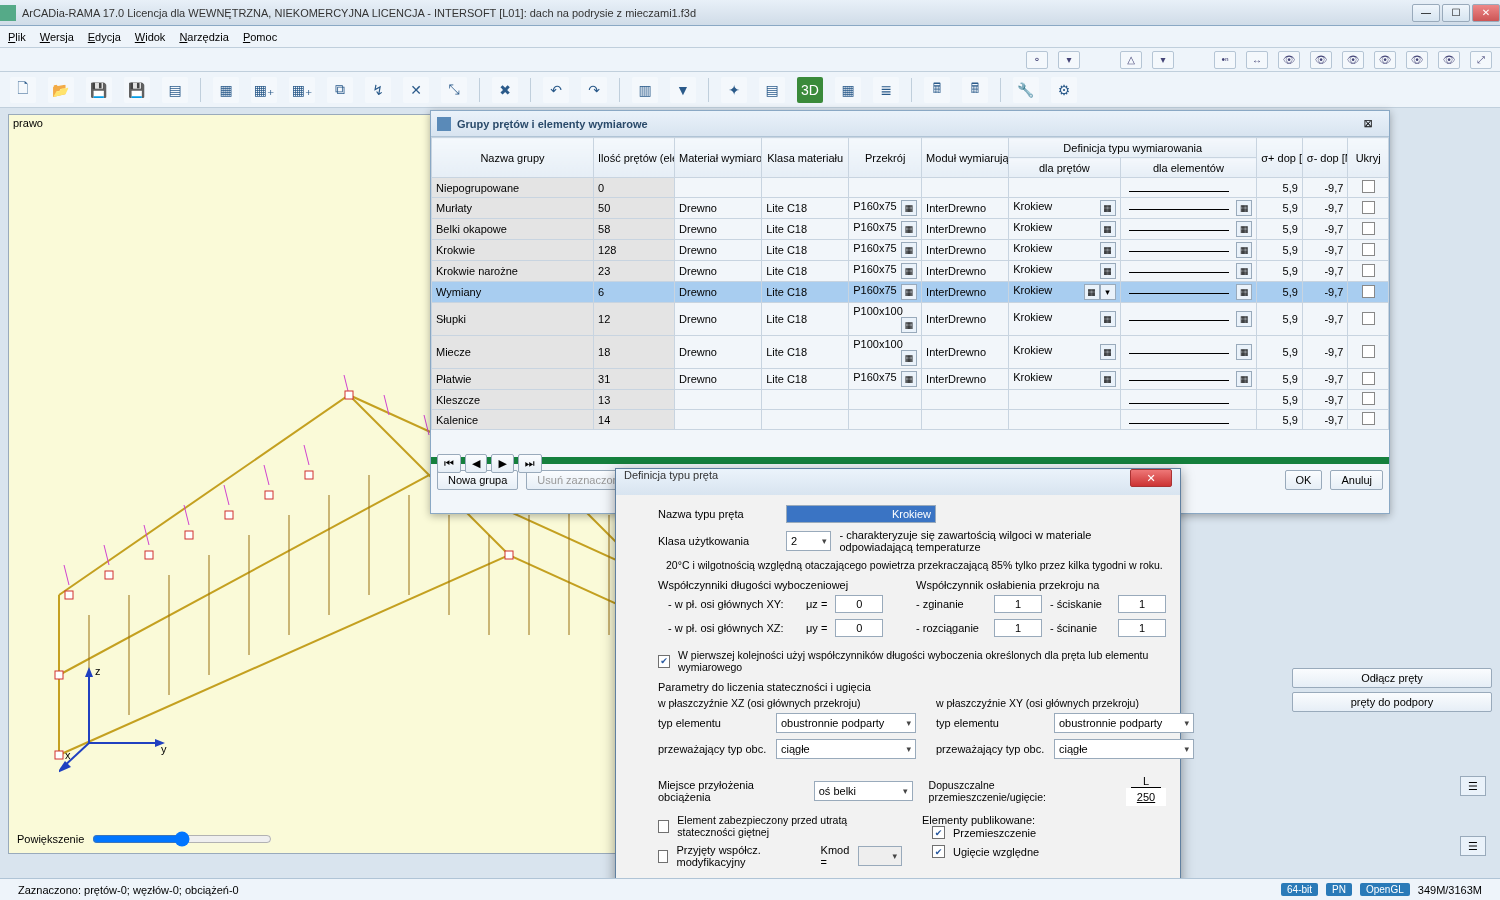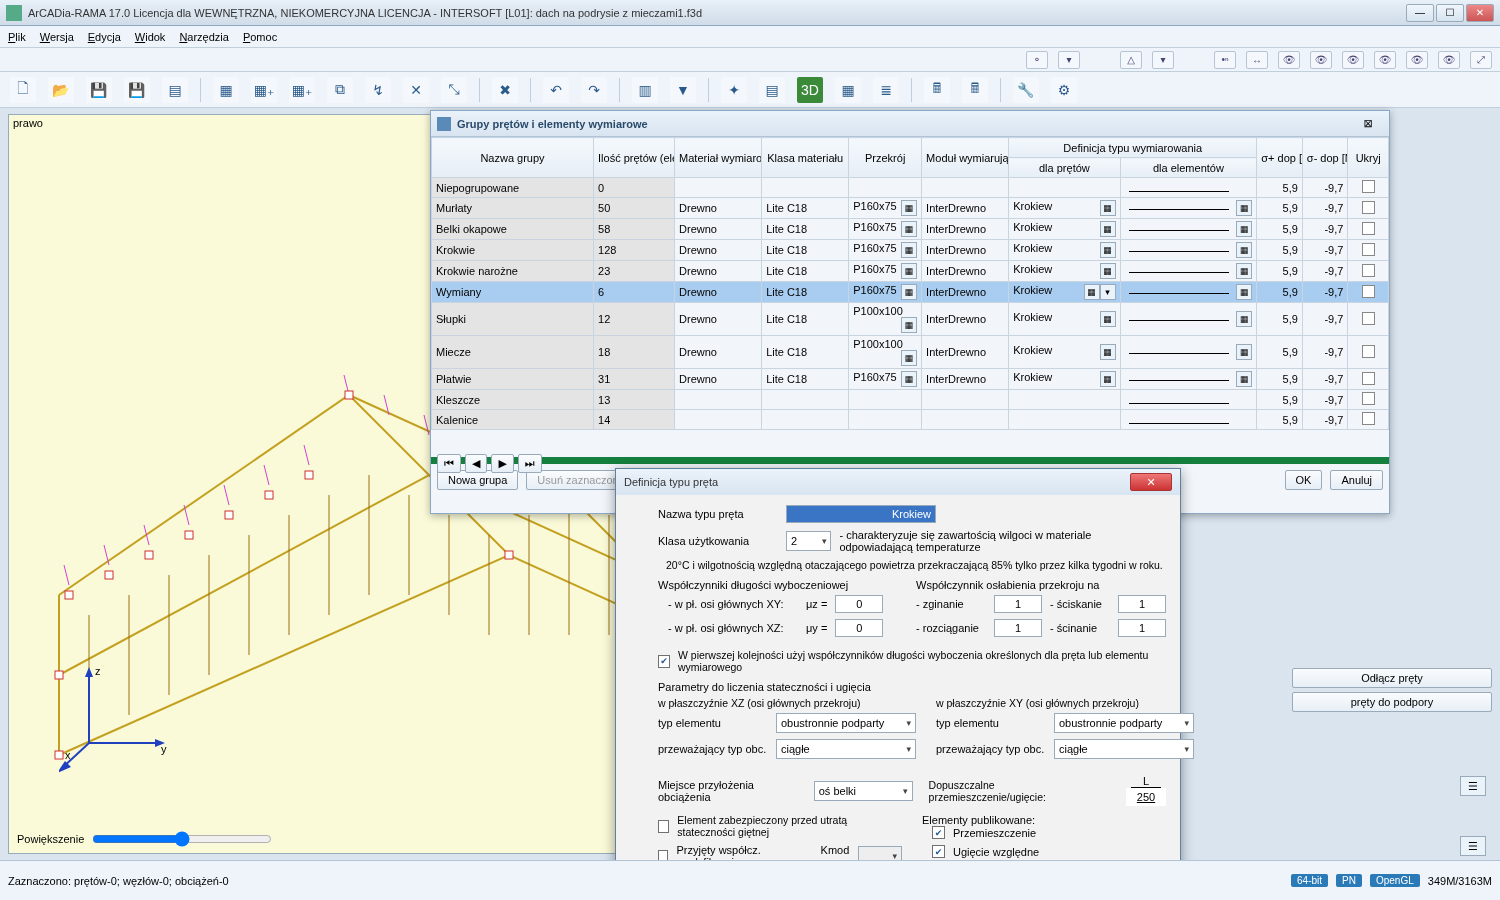--- a/index.html
+++ b/index.html
@@ -1,17 +1,17 @@
 <!DOCTYPE html>
 <html><head>
 <meta charset="utf-8">
 <style>
 * { box-sizing: border-box; margin: 0; padding: 0; font-family: "Segoe UI", Tahoma, sans-serif; font-size: 11px; }
 body { background: #d9e4ee; width: 1500px; height: 900px; overflow: hidden; position: relative; }
-.titlebar { background: linear-gradient(#e8f0f8, #d0dce8); height: 26px; display: flex; align-items: center; padding: 0 6px; border-bottom: 1px solid #8aa8c4; }
+.titlebar { background: linear-gradient(#e8f0f8, #d0dce8); height: 26px; display: flex; align-items: center; padding: 0 0; border-bottom: 1px solid #8aa8c4; }
 .titlebar .icon { width: 16px; height: 16px; background: #5a8; margin-right: 6px; }
 .titlebar .title { flex: 1; color: #333; }
 .winbtns { display: flex; gap: 2px; }
 .winbtn { width: 28px; height: 18px; background: linear-gradient(#f0f6fc,#d6e4f0); border: 1px solid #9ab; display: flex; align-items: center; justify-content: center; border-radius: 2px; font-size: 10px; }
 .winbtn.close { background: linear-gradient(#e88,#c55); color: #fff; }
 .menubar { background: #eef4fa; height: 22px; display: flex; align-items: center; padding: 0 8px; gap: 14px; border-bottom: 1px solid #c0cfdc; }
 .menubar span { text-decoration: underline; text-decoration-color: transparent; cursor: default; }
 .menubar span::first-letter { text-decoration: underline; }
 .iconrow { background: #eef4fa; height: 24px; display: flex; align-items: center; padding: 0 8px; gap: 10px; border-bottom: 1px solid #c0cfdc; justify-content: flex-end; }
 .iconrow .tbtn { width: 22px; height: 18px; border: 1px solid #b5c5d5; background: #f4f8fc; border-radius: 2px; display:flex; align-items:center; justify-content:center; font-size:10px; color:#447; }
@@ -38,41 +38,41 @@
 table.gtab tr.sel td { background: #a8cdf0; }
 table.gtab tr.grey td.c0, table.gtab tr.grey td.c1 { background: #e4e4e4; }
 table.gtab td.num { text-align: right; }
 .cellbtn { float: right; width: 16px; height: 16px; border: 1px solid #9ab; background: #eaf2fa; display:inline-flex; align-items:center; justify-content:center; font-size:9px; }
 .cbox { width: 13px; height: 13px; border: 1px solid #888; background: #fff; display: inline-block; margin: auto; }
 .pfoot { background: #f2f6fa; border-top: 7px solid #15803d; padding: 6px; display: flex; gap: 8px; align-items: center; }
 .btn { background: linear-gradient(#fafcfe,#e6eef6); border: 1px solid #9ab; padding: 3px 10px; border-radius: 2px; cursor: default; }
 .btn.disabled { color: #999; }
 
 .dialog { position: absolute; left: 615px; top: 360px; width: 566px; height: 450px; background: #f2f2f2; border: 1px solid #6080a0; box-shadow: 0 3px 12px rgba(0,0,0,.4); }
-.dhead { background: linear-gradient(#ebf3fb,#d8e4f0); height: 26px; display: flex; align-items: center; padding: 0 8px; }
+.dhead { background: linear-gradient(#ebf3fb,#d8e4f0); height: 26px; display: flex; align-items: flex-start; padding: 0 8px; }
 .dhead .dt { flex: 1; color: #333; }
 .dhead .dclose { width: 42px; height: 18px; background: linear-gradient(#e77,#c33); color: #fff; display: flex; align-items: center; justify-content: center; border-radius: 2px; border: 1px solid #a33; }
 .dbody { padding: 10px 14px; margin-left: 28px; }
 .frow { display: flex; align-items: center; gap: 8px; margin-bottom: 6px; }
 .frow label { min-width: 120px; }
 .finput { border: 1px solid #9ab; height: 18px; padding: 1px 4px; background: #fff; }
 .finput.hilite { background: #3a74c4; color: #fff; text-align: right; width: 150px; }
 .fsel { border: 1px solid #9ab; height: 20px; background: #fff; padding: 0 18px 0 4px; position: relative; display:inline-flex; align-items:center; }
 .fsel::after { content: "▾"; position: absolute; right: 4px; font-size: 9px; color: #444; }
 .twocol { display: flex; gap: 20px; }
 .twocol > div { flex: 1; }
 .smin { width: 48px; text-align: center; }
 .chk { width: 13px; height: 13px; border: 1px solid #707070; background: #fff; display: inline-flex; align-items: center; justify-content: center; font-size: 9px; color: #2a5aa0; }
 .dfoot { position: absolute; bottom: 8px; right: 12px; display: flex; gap: 10px; }
 .dfoot .btn { padding: 3px 26px; }
 
 .rpanel { position: absolute; right: 8px; top: 560px; width: 200px; }
 .rpanel .btn { display: block; width: 100%; margin-bottom: 4px; text-align: center; }
 .morebtn { position:absolute; right:14px; width:26px; height:20px; border:1px solid #9ab; background:#eaf2fa; display:flex; align-items:center; justify-content:center; }
-.statusbar { position: absolute; bottom: 0; left: 0; right: 0; height: 40px; background: #eef4fa; border-top: 1px solid #b0c4d6; display: flex; align-items: center; padding: 0 8px; gap: 8px; }
+.statusbar { position: absolute; bottom: 0; left: 0; right: 0; height: 22px; background: #eef4fa; border-top: 1px solid #b0c4d6; display: flex; align-items: center; padding: 0 18px; gap: 8px; }
 .statusbar .badge { padding: 1px 6px; border-radius: 2px; color: #fff; font-size: 10px; }
 .statusbar .spacer { flex: 1; }
 .menubar .mi { position:relative; }
 .menubar .mi::first-letter { text-decoration: underline; }
 </style>
 </head>
 <body>
 
 <div class="titlebar">
   <div class="icon"></div>

